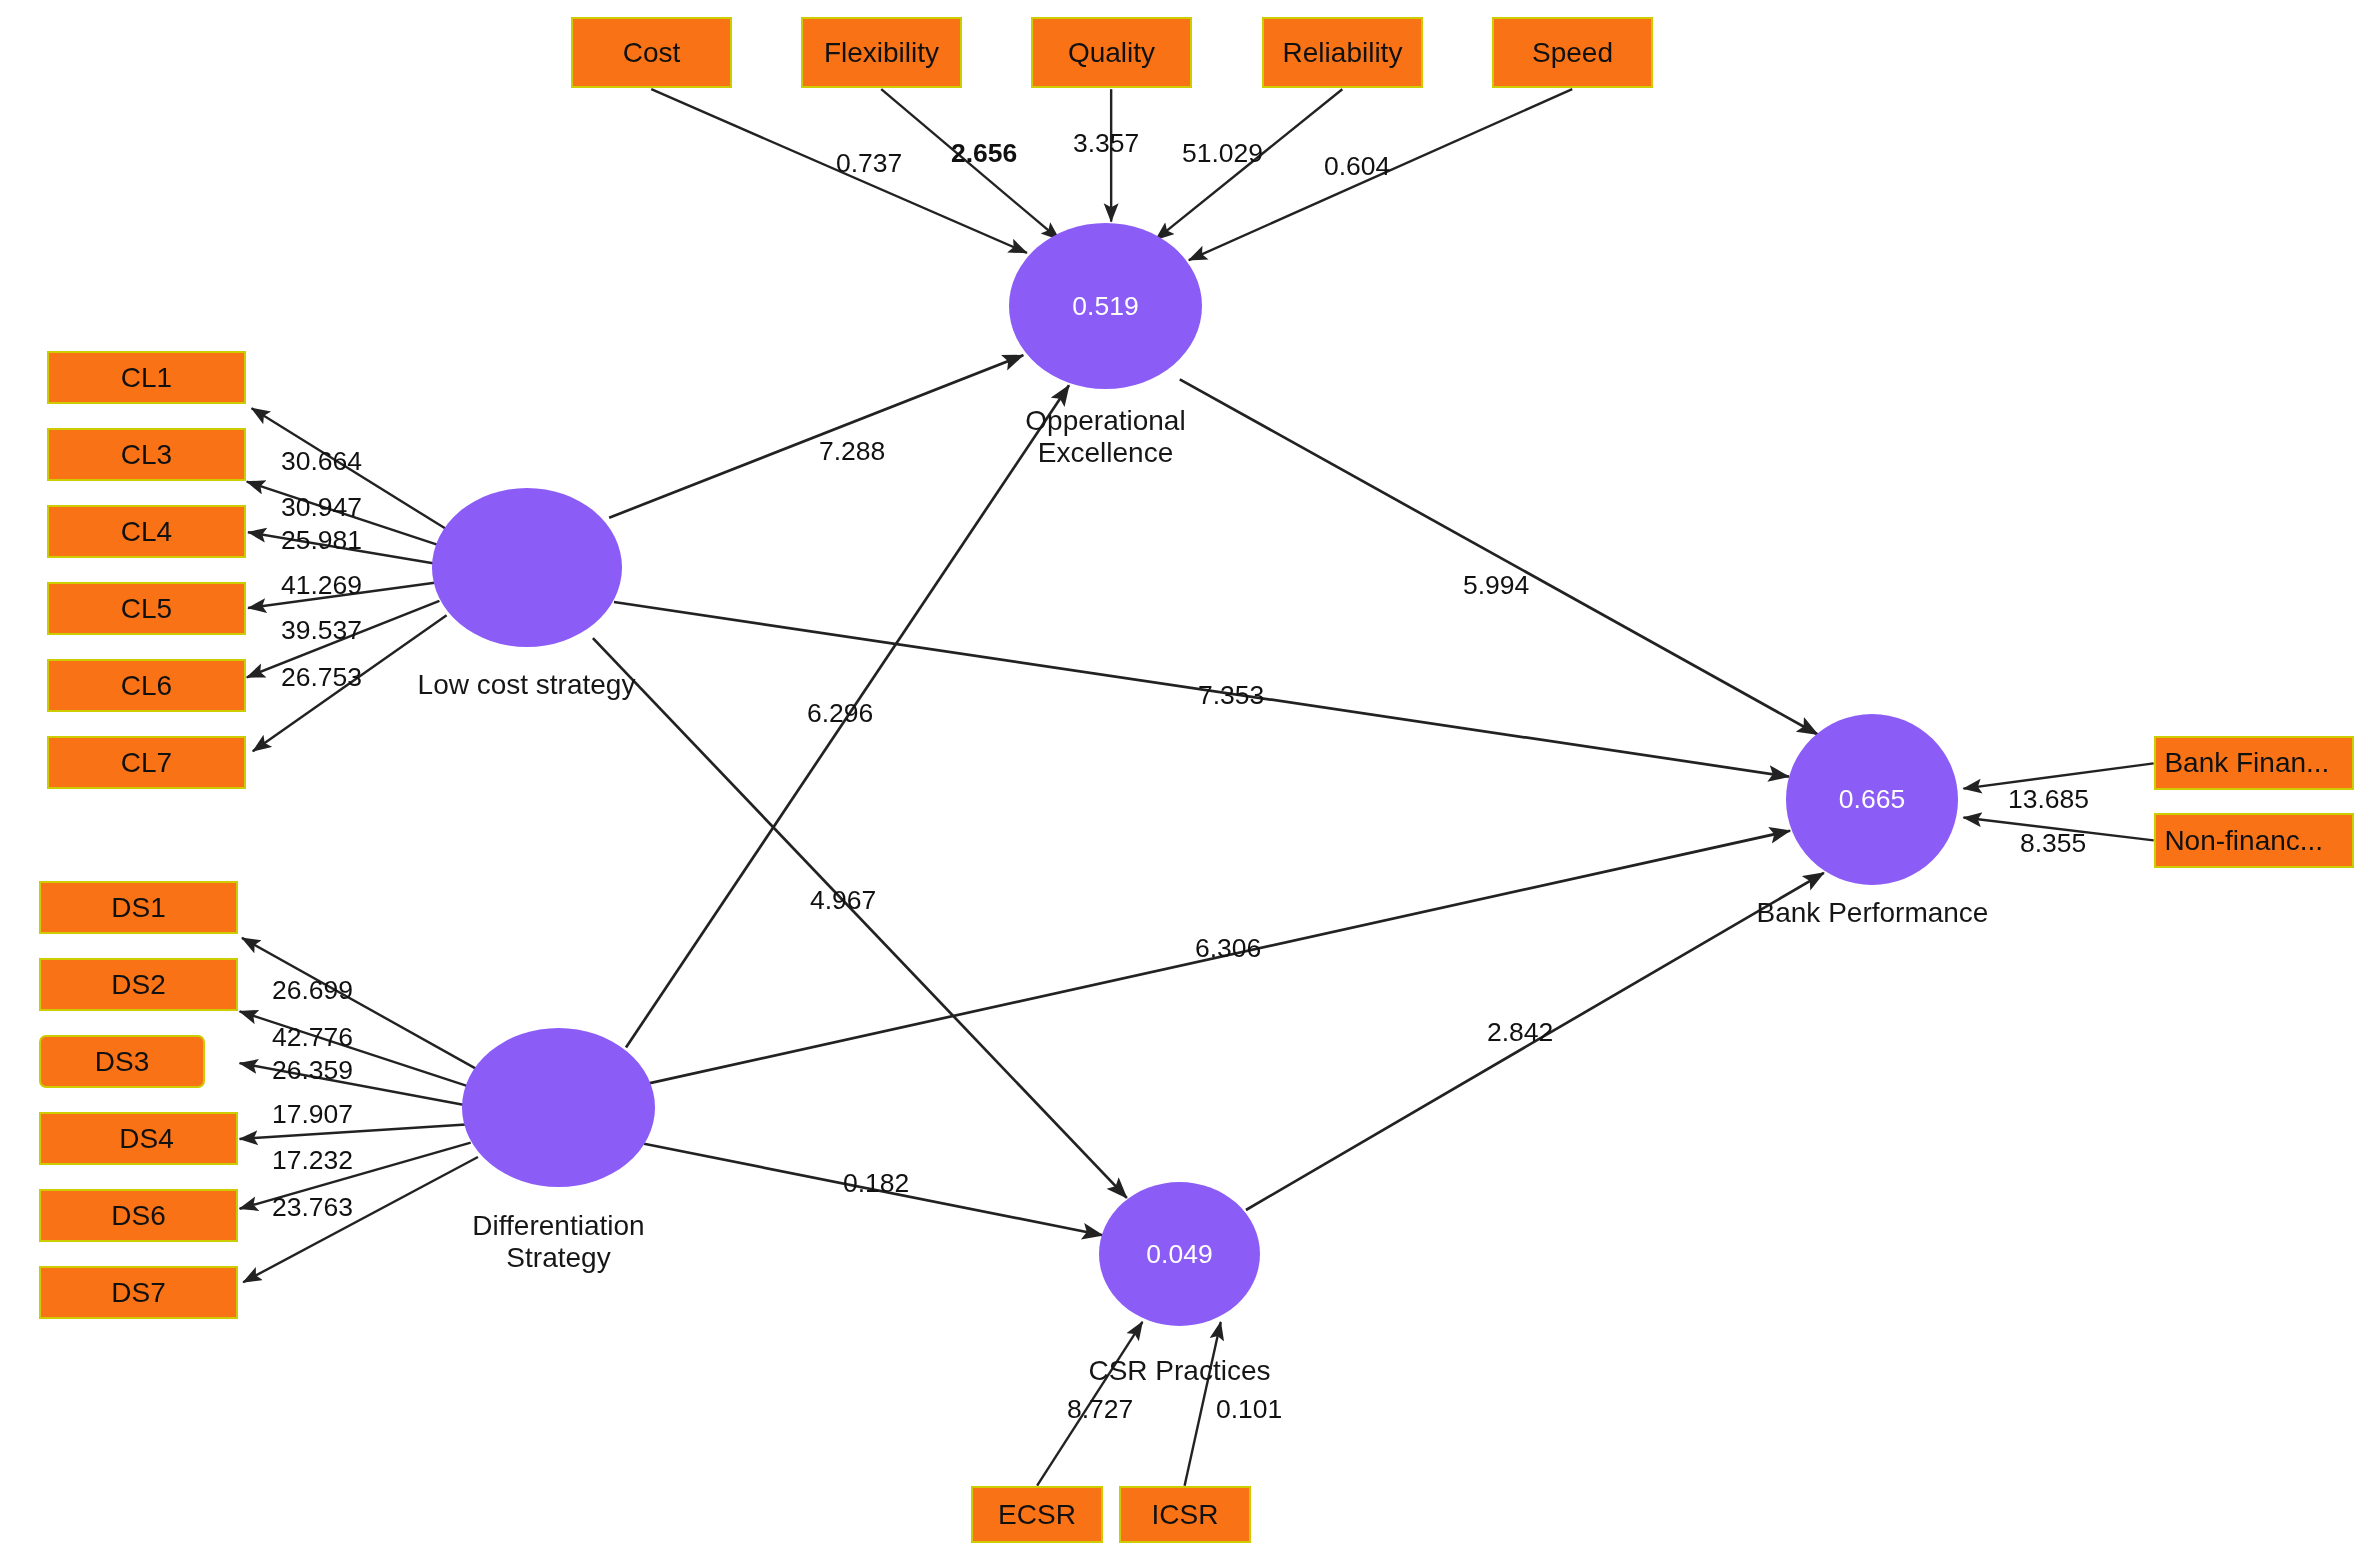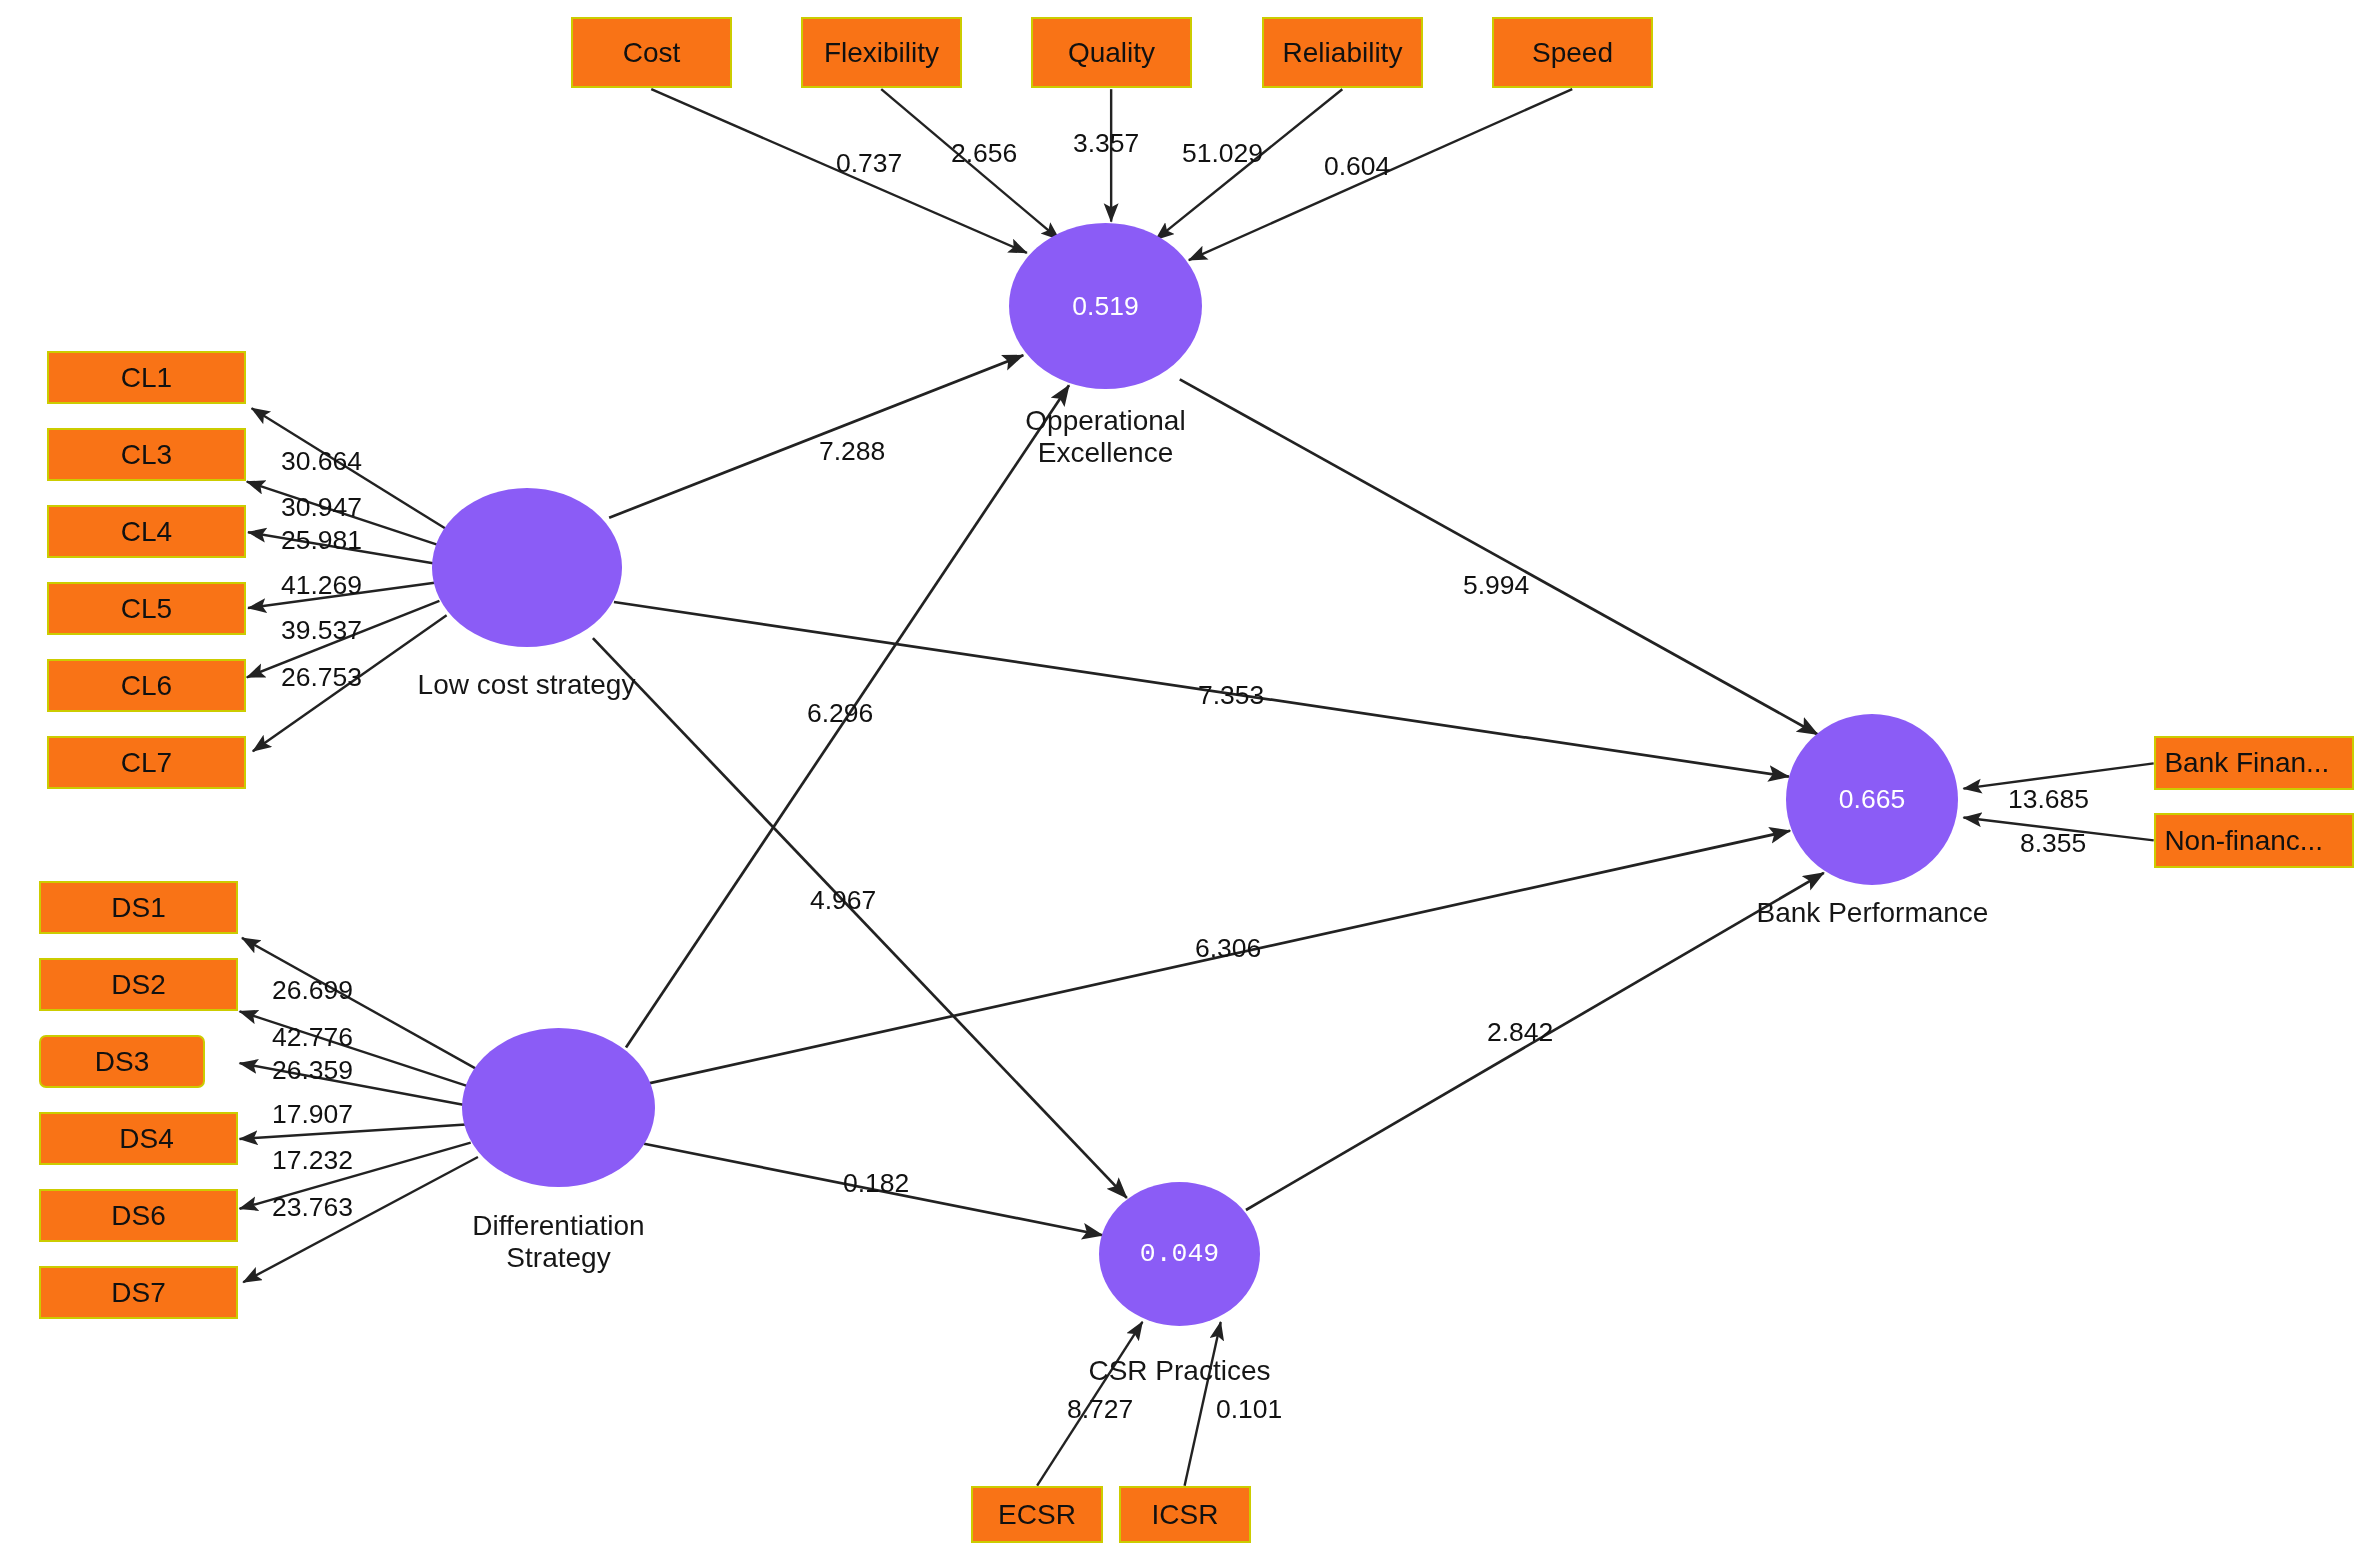--- a/index.html
+++ b/index.html
@@ -149,26 +149,26 @@
       <div class="indicator" style="left: 39px; top: 1112px; width: 199px; height: 53px; padding-left: 16px;">DS4</div>
       <div class="indicator" style="left: 39px; top: 1189px; width: 199px; height: 53px;">DS6</div>
       <div class="indicator" style="left: 39px; top: 1266px; width: 199px; height: 53px;">DS7</div>
       <div class="indicator" style="left: 971px; top: 1486px; width: 132px; height: 57px;">ECSR</div>
       <div class="indicator" style="left: 1119px; top: 1486px; width: 132px; height: 57px;">ICSR</div>
       <div class="indicator left-align" style="left: 2154px; top: 736px; width: 200px; height: 54px;">Bank Finan...</div>
       <div class="indicator left-align" style="left: 2154px; top: 813px; width: 200px; height: 55px;">Non-financ...</div>
       <div class="construct" style="left: 1009px; top: 223px; width: 193px; height: 166px;">0.519</div>
       <div class="construct" style="left: 432px; top: 488px; width: 190px; height: 159px;"></div>
       <div class="construct" style="left: 462px; top: 1028px; width: 193px; height: 159px;"></div>
-      <div class="construct" style="left: 1099px; top: 1182px; width: 161px; height: 144px; font-family: Liberation Mono, monospace;">0.049</div>
+      <div class="construct" style="left: 1099px; top: 1182px; width: 161px; height: 144px;">0.049</div>
       <div class="construct" style="left: 1786px; top: 714px; width: 172px; height: 171px;">0.665</div>
     </div>
   <div id="labels-layer">
       <div class="edge-label" style="left: 836px; top: 148px;">0.737</div>
-      <div class="edge-label" style="left: 951px; top: 138px;">2.656</div>
+      <div class="edge-label" style="left: 951px; top: 138px; font-weight: bold;">2.656</div>
       <div class="edge-label" style="left: 1073px; top: 128px;">3.357</div>
       <div class="edge-label" style="left: 1182px; top: 138px;">51.029</div>
       <div class="edge-label" style="left: 1324px; top: 151px;">0.604</div>
       <div class="edge-label" style="left: 281px; top: 446px;">30.664</div>
       <div class="edge-label" style="left: 281px; top: 492px;">30.947</div>
       <div class="edge-label" style="left: 281px; top: 525px;">25.981</div>
       <div class="edge-label" style="left: 281px; top: 570px;">41.269</div>
       <div class="edge-label" style="left: 281px; top: 615px;">39.537</div>
       <div class="edge-label" style="left: 281px; top: 662px;">26.753</div>
       <div class="edge-label" style="left: 272px; top: 975px;">26.699</div>

